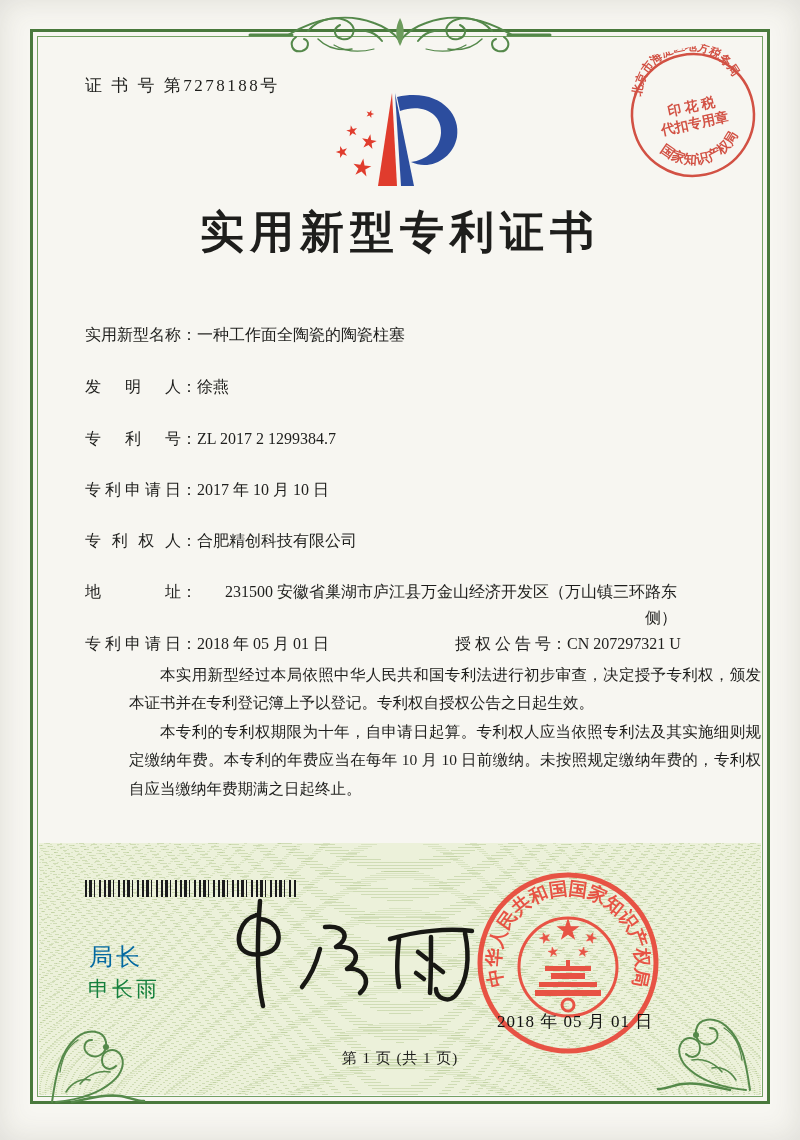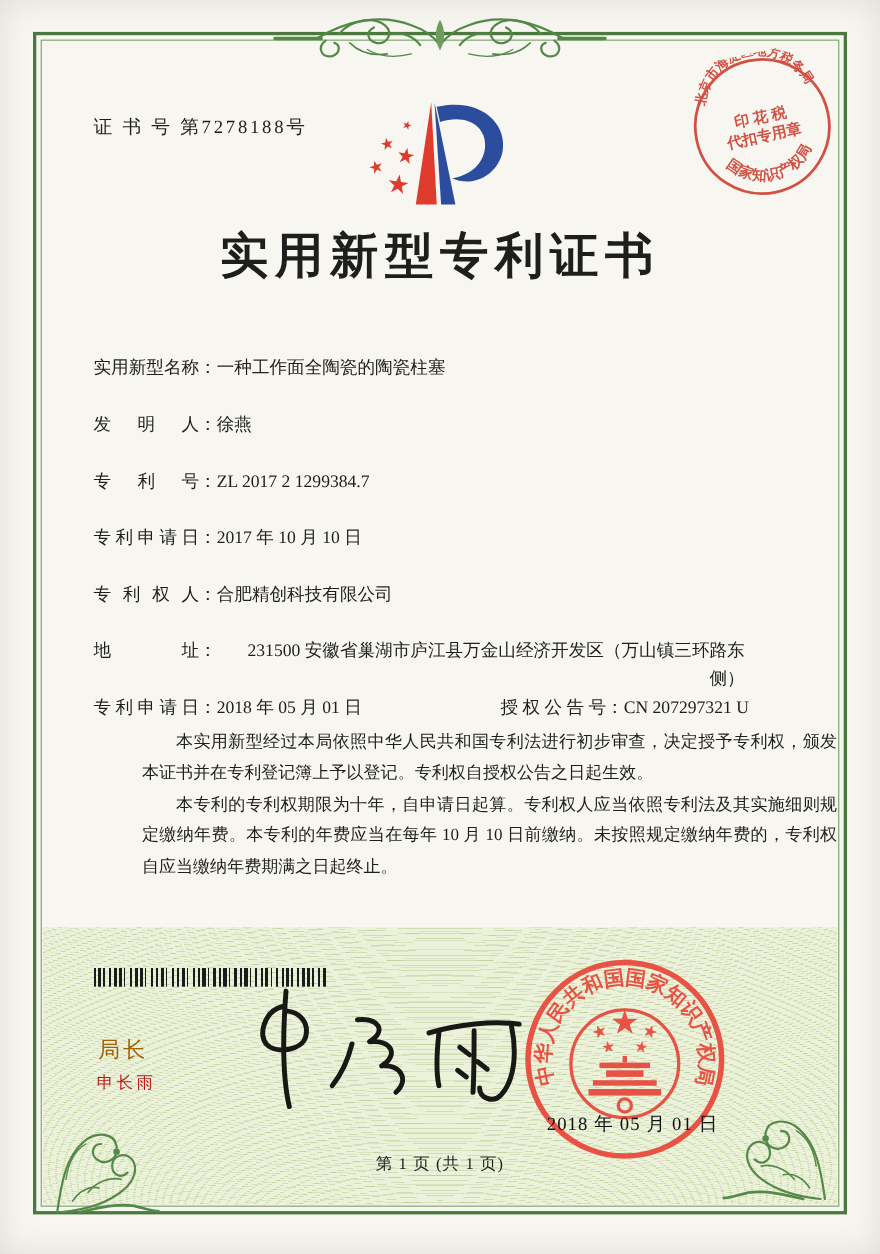--- a/index.html
+++ b/index.html
@@ -13,37 +13,37 @@
   .frame-a{position:absolute;left:30px;top:29px;right:30px;bottom:36px;border:3px solid #49793c;pointer-events:none;z-index:3;}
   .frame-b{position:absolute;left:37px;top:36px;right:37px;bottom:43px;border:1px solid #74a263;pointer-events:none;z-index:3;}
   
   .band{
     position:absolute;left:39px;right:39px;top:843px;bottom:45px;z-index:0;
     background-color:#ecf1da;
     background-image:
       repeating-radial-gradient(120% 75% at 50% 135%, rgba(141,172,94,.30) 0 1px, rgba(0,0,0,0) 1px 7px),
       repeating-radial-gradient(130% 85% at 50% -45%, rgba(141,172,94,.20) 0 1px, rgba(0,0,0,0) 1px 9px);
   }
-  .certno{position:absolute;left:85px;top:104px;font-size:17px;letter-spacing:2.5px;z-index:2;}
+  .certno{position:absolute;left:85px;top:74px;font-size:17px;letter-spacing:2.5px;z-index:2;}
   .logo{position:absolute;left:322px;top:88px;z-index:2;}
   .title{position:absolute;left:0;right:0;top:203px;text-align:center;font-size:44px;font-weight:bold;letter-spacing:6px;z-index:2;}
   .row{position:absolute;left:85px;right:80px;font-size:16px;z-index:2;line-height:26px;}
   .lbl{display:inline-block;width:96px;text-align:justify;text-align-last:justify;vertical-align:top;}
   .colon{display:inline-block;vertical-align:top;}
   .val{display:inline-block;vertical-align:top;margin-left:0;text-align:right;}
   .val-wrap{width:480px;}
   .grant-right{position:absolute;left:370px;top:0;}
   .paras{position:absolute;left:85px;width:632px;top:661px;font-size:15.5px;line-height:28.4px;text-align:justify;z-index:2;margin-left:44px;}
   .paras p{margin:0;text-indent:2em;}
   .barcode{
     position:absolute;left:85px;top:880px;width:213px;height:17px;z-index:2;
     background:repeating-linear-gradient(90deg,#1b1b1d 0 2px,rgba(0,0,0,0) 2px 4px,#1b1b1d 4px 7px,rgba(0,0,0,0) 7px 9px,#1b1b1d 9px 10px,rgba(0,0,0,0) 10px 14px,#1b1b1d 14px 16px,rgba(0,0,0,0) 16px 19px);
   }
-  .sig-title{position:absolute;left:89px;top:941px;font-family:"Liberation Sans","DejaVu Sans",sans-serif;font-size:20px;letter-spacing:3px;color:#a16207;z-index:2;}
-  .sig-name{position:absolute;left:88px;top:975px;font-family:"Liberation Sans","DejaVu Sans",sans-serif;font-size:15px;letter-spacing:3px;color:#b91c1c;z-index:2;}
+  .sig-title{position:absolute;left:89px;top:941px;font-family:"Liberation Sans","DejaVu Sans",sans-serif;font-size:24px;letter-spacing:3px;color:#0369a1;z-index:2;}
+  .sig-name{position:absolute;left:88px;top:975px;font-family:"Liberation Sans","DejaVu Sans",sans-serif;font-size:21px;letter-spacing:3px;color:#15803d;z-index:2;}
   .signature{position:absolute;left:222px;top:897px;z-index:2;}
   .seal{position:absolute;left:473px;top:868px;z-index:2;opacity:.93;}
   .seal-date{position:absolute;left:497px;top:1010px;font-size:17px;letter-spacing:1px;color:#111;z-index:2;}
   .footer{position:absolute;left:0;right:0;top:1049px;text-align:center;font-size:15px;letter-spacing:1px;z-index:2;}
   .tax-stamp{position:absolute;left:626px;top:48px;transform:rotate(-12deg);opacity:.92;z-index:2;}
   .orn{position:absolute;z-index:4;pointer-events:none;}
   .orn-top{left:248px;top:5px;}
   .orn-bl{left:46px;top:1014px;}
   .orn-br{right:44px;top:1002px;}
 </style>

